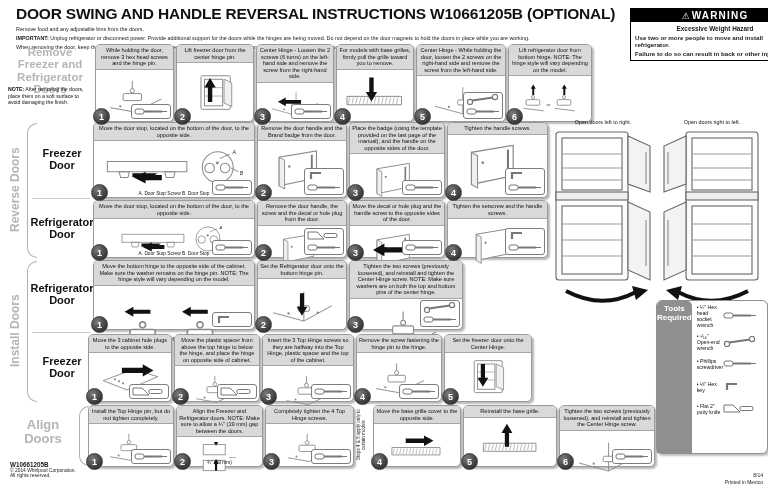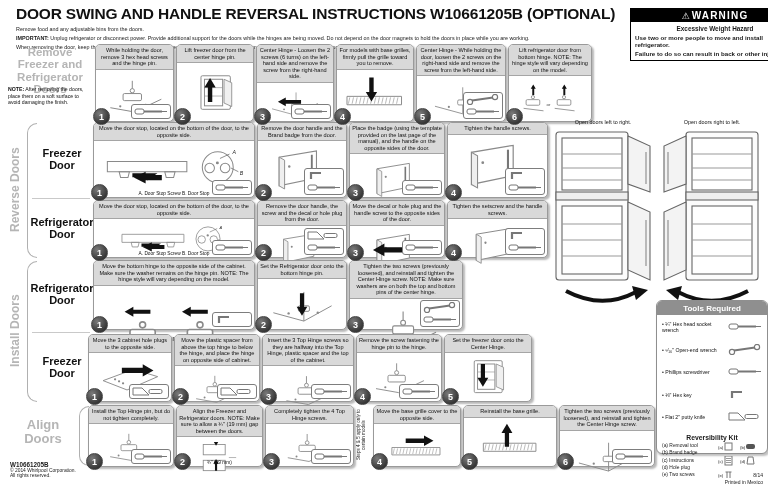--- a/index.html
+++ b/index.html
@@ -43,21 +43,21 @@
   .cap{position:absolute;left:2px;right:2px;bottom:1px;font-size:4.8px;text-align:center;color:#111;}
   .tool{position:absolute;right:2px;bottom:2px;background:#fff;border:1px solid #7d7d7d;
         border-radius:3px;padding:1px 2px;display:flex;flex-direction:column;gap:1px;z-index:2;}
   .sidenote{position:absolute;writing-mode:vertical-rl;transform:rotate(180deg);
             font-size:4.6px;color:#222;text-align:center;line-height:1.15;}
   
   .fridgelab{position:absolute;font-size:5.4px;text-align:center;color:#111;}
   
   .tools{position:absolute;left:656px;top:300px;width:110px;height:152px;background:#fff;
          border:1px solid #8f8f8f;border-radius:6px;box-shadow:1.5px 2px 2px rgba(0,0,0,.25);
-         display:flex;flex-direction:column;}
+         display:flex;flex-direction:row;}
   .tools-h{background:#8f8f8f;color:#fff;font-weight:bold;font-size:8px;text-align:center;
            padding:2.5px 0;border-radius:5px 5px 0 0;}
   .tools-list{padding:3px 5px 1px;}
   .tool-row{display:flex;align-items:center;justify-content:space-between;margin:0 0 4.5px;}
   .tool-row .tname{font-size:5.2px;color:#111;}
   .tool-row .tname::before{content:"• ";}
   .tools-div{height:1px;background:#999;margin:0 6px;}
   .kit-h{font-size:6.8px;font-weight:bold;text-align:center;margin:2.5px 0 1px;}
   .kit{display:flex;padding:0 5px;}
   .kit-texts{width:56%;}

